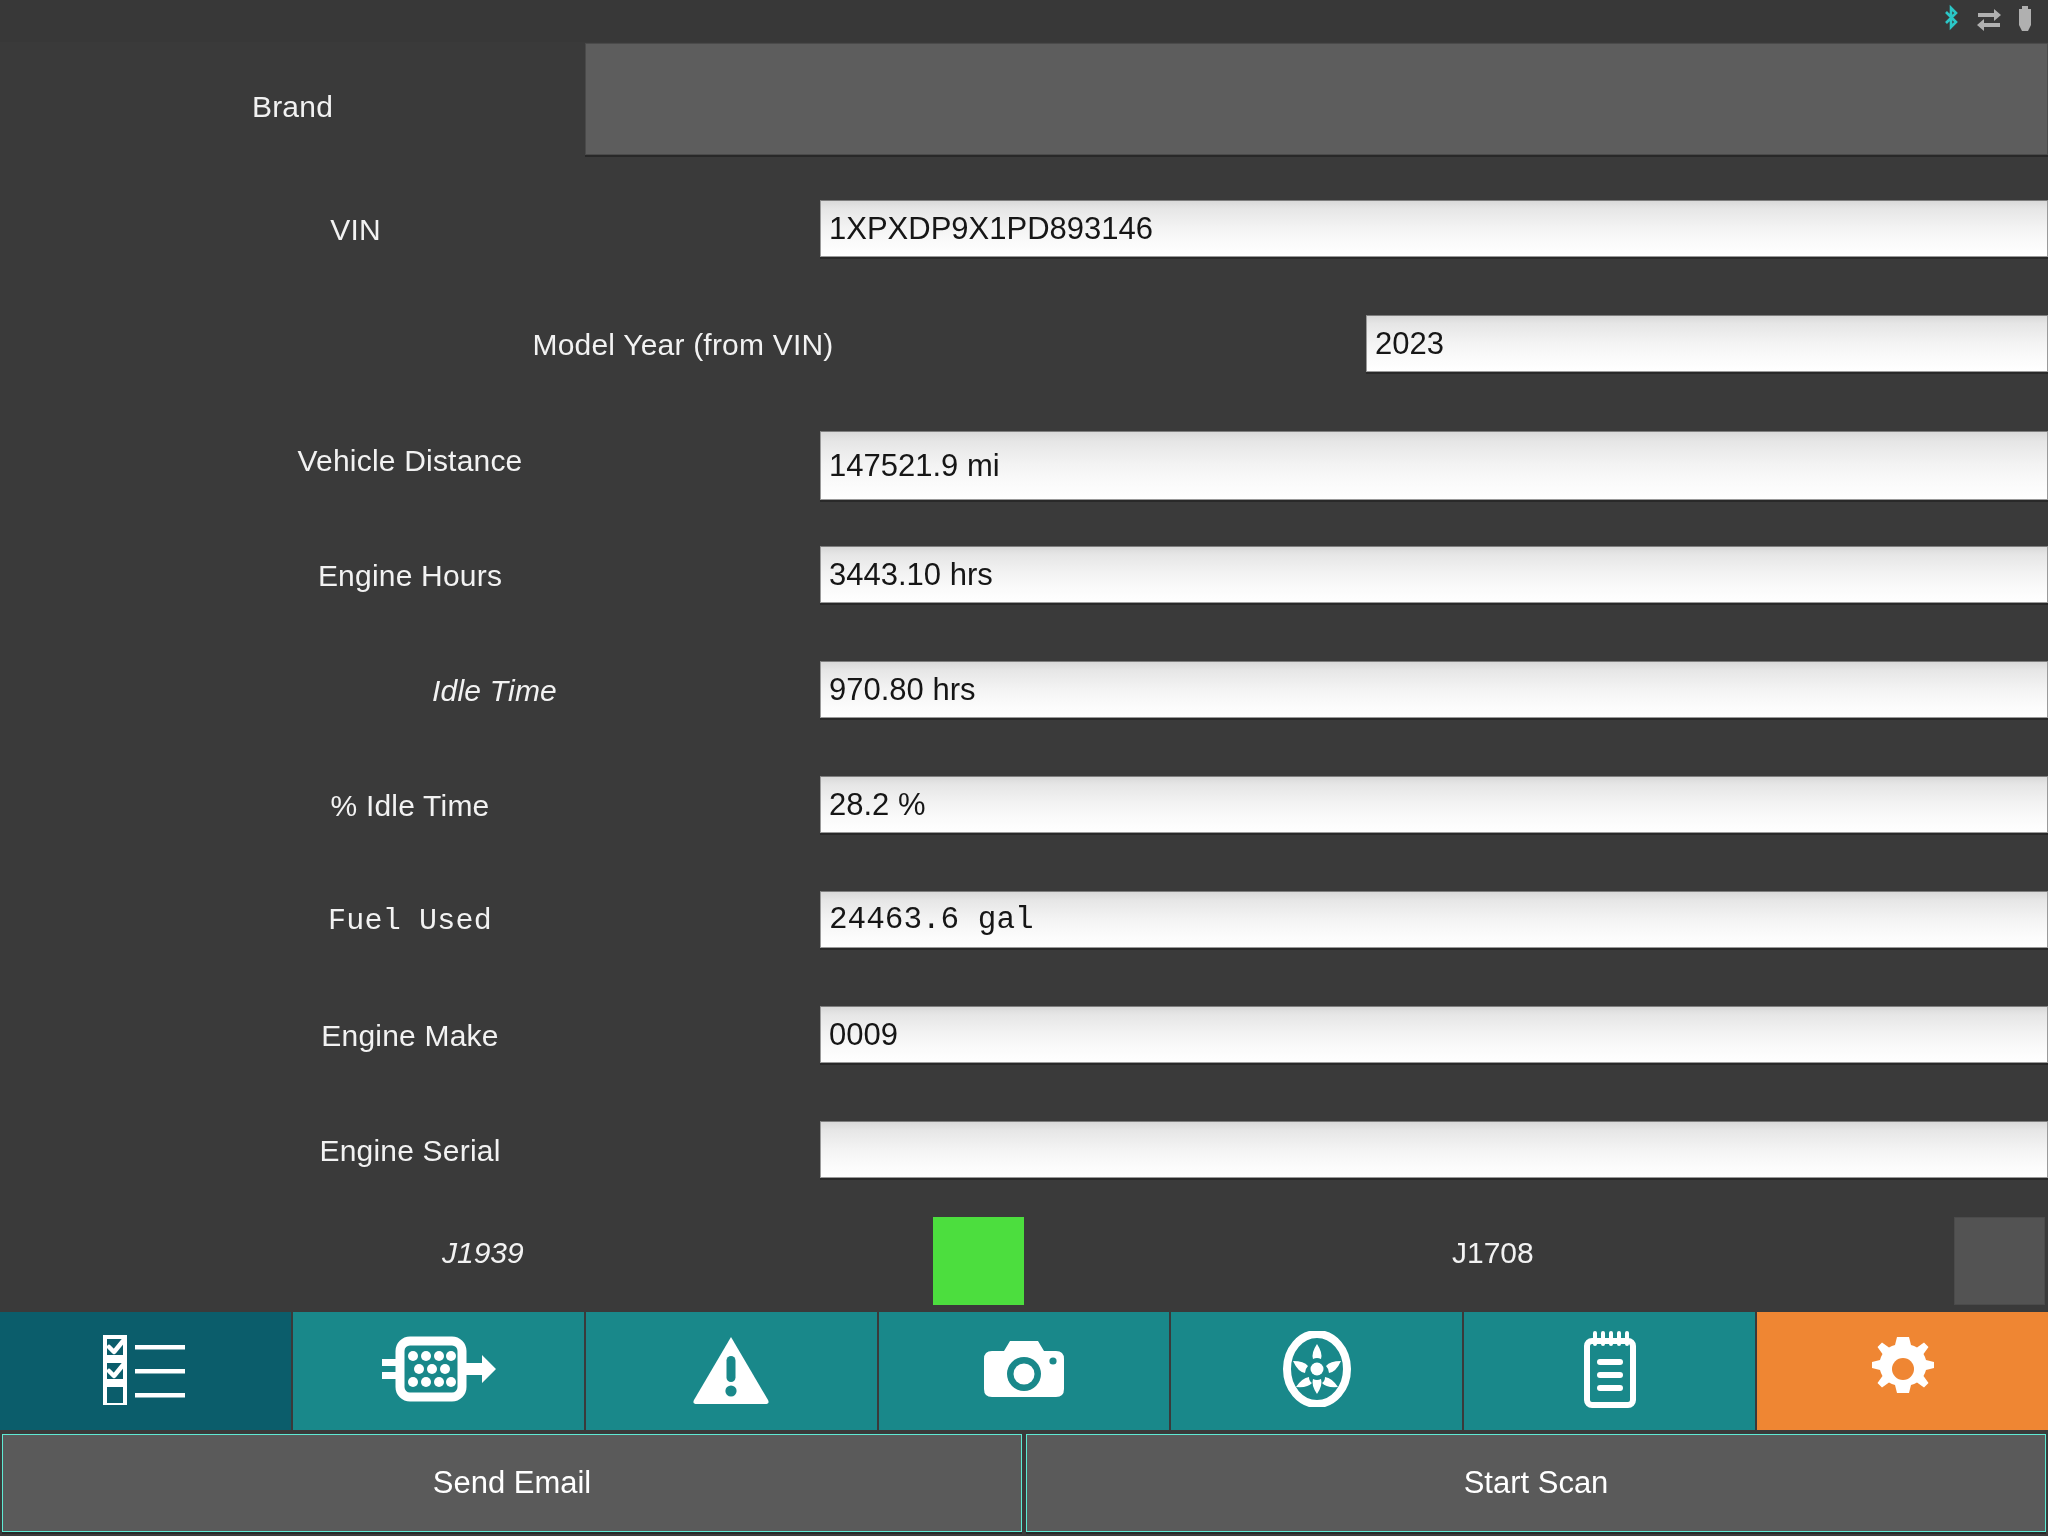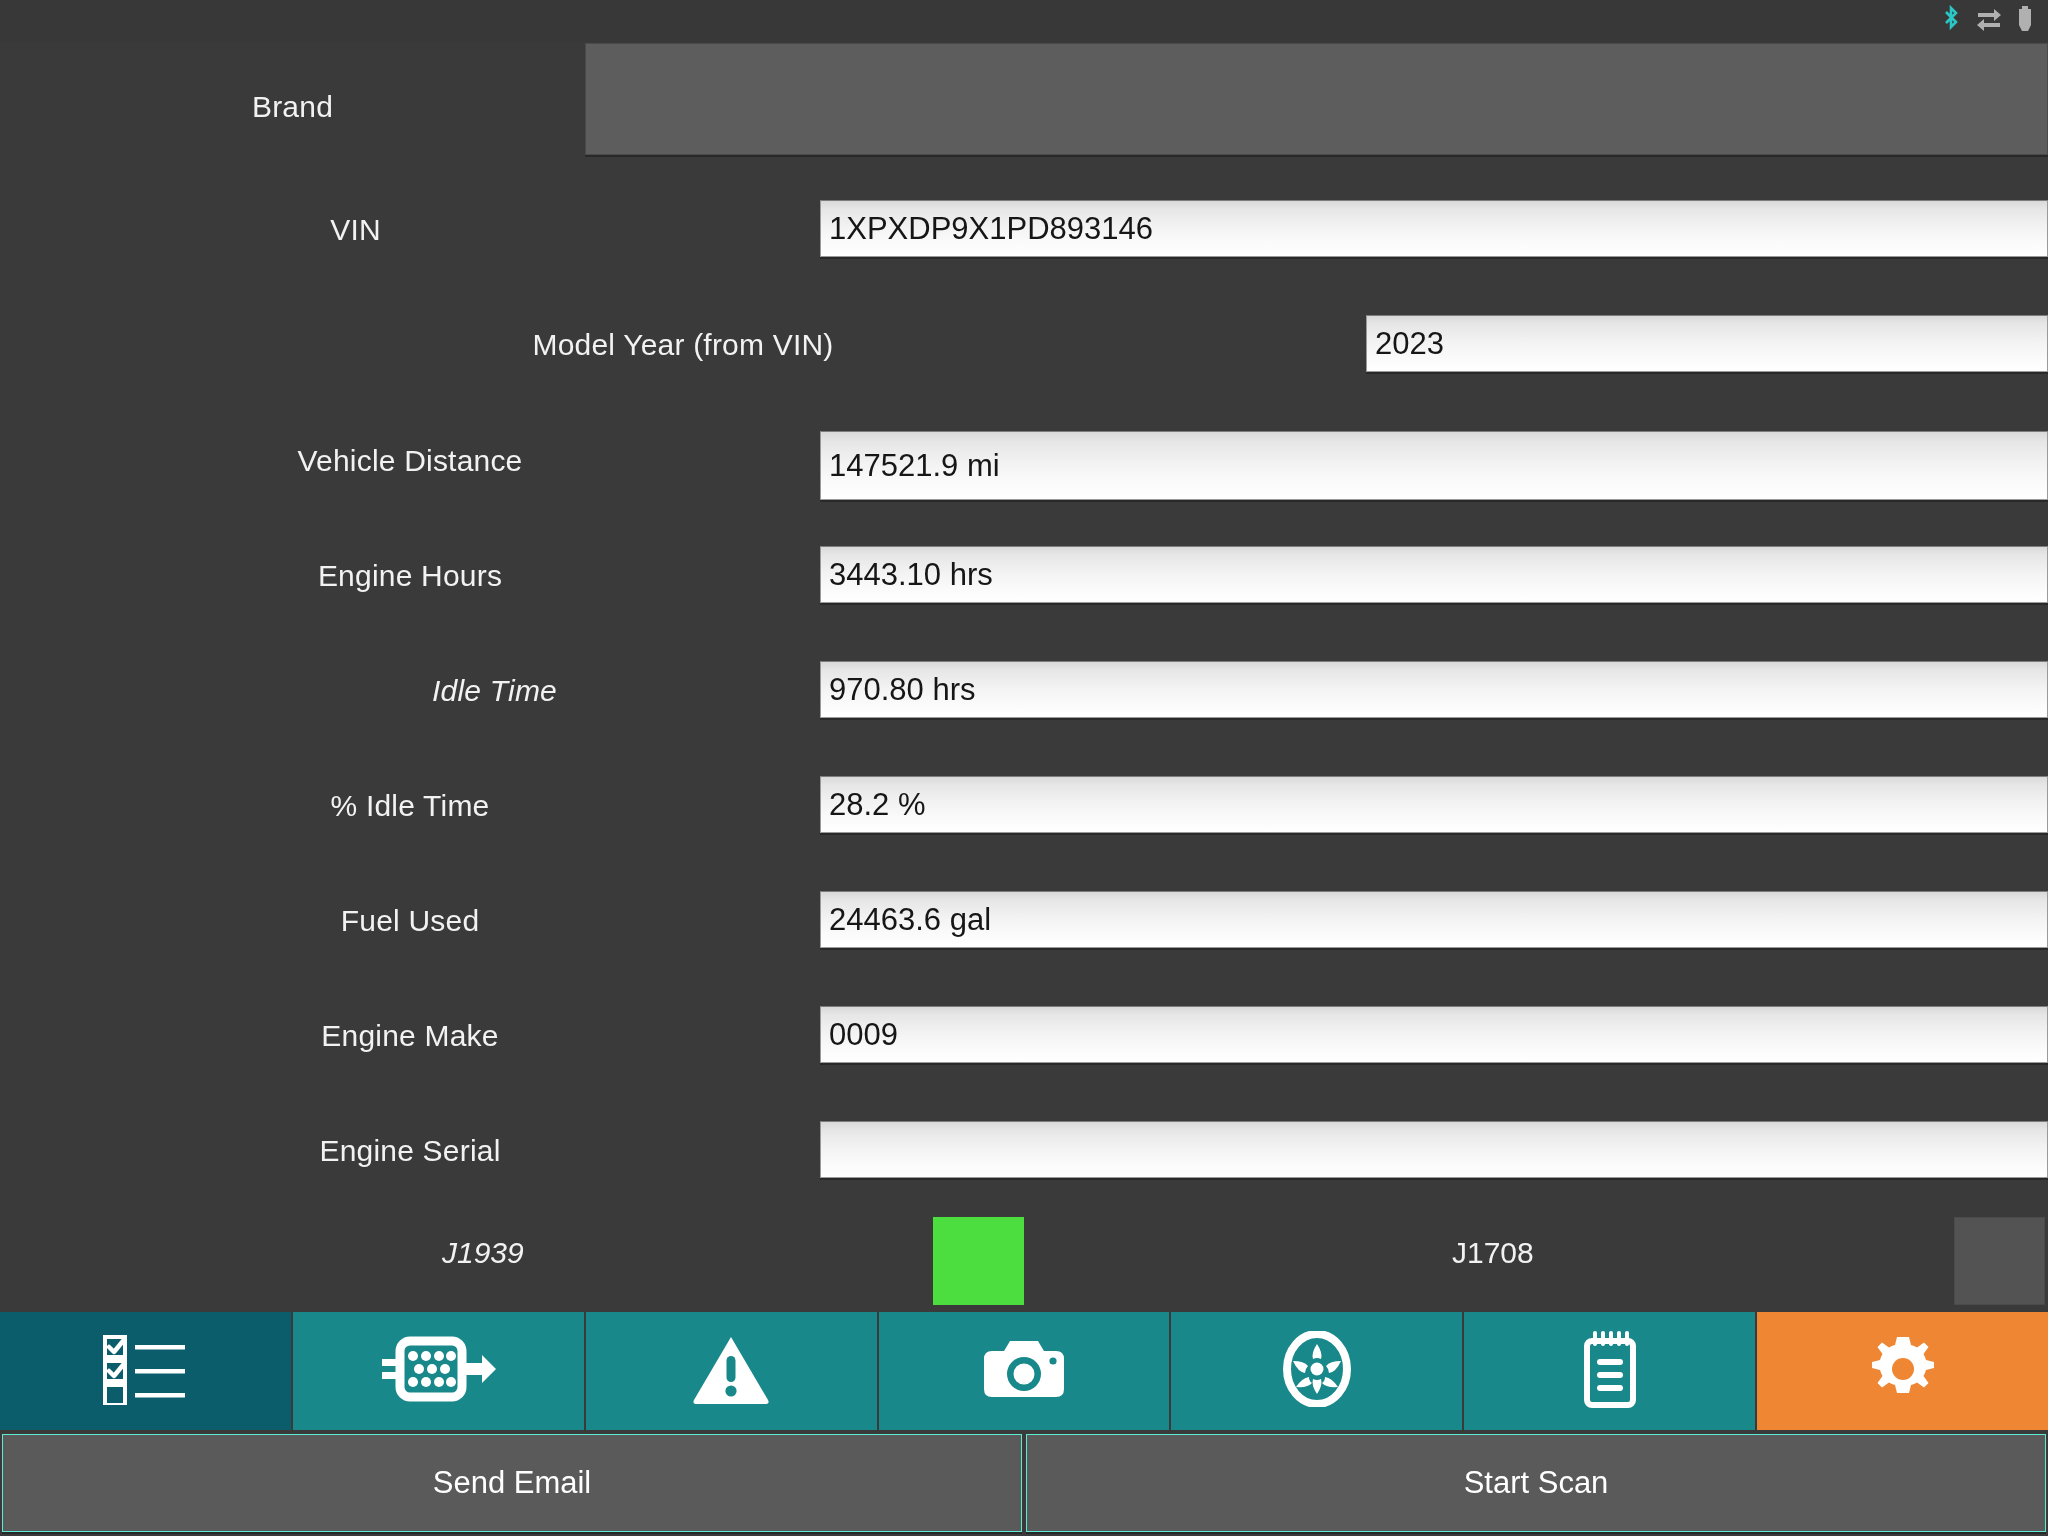--- a/index.html
+++ b/index.html
@@ -186,21 +186,21 @@
       </div>
     </div>
 
     <div class="row" style="top:706px;height:115px;">
       <div class="label-col" style="width:820px;height:115px;">% Idle Time</div>
       <div class="field" style="position:absolute;left:820px;top:28px;width:1228px;height:57px;">
         <span>28.2 %</span>
       </div>
     </div>
 
-    <div class="row" style="top:821px;height:115px;">
+    <div class="row" style="top:821px;height:115px;font-family:Liberation Mono, monospace;">
       <div class="label-col" style="width:820px;height:115px;">Fuel Used</div>
       <div class="field" style="position:absolute;left:820px;top:28px;width:1228px;height:57px;">
         <span>24463.6 gal</span>
       </div>
     </div>
 
     <div class="row" style="top:936px;height:115px;">
       <div class="label-col" style="width:820px;height:115px;">Engine Make</div>
       <div class="field" style="position:absolute;left:820px;top:28px;width:1228px;height:57px;">
         <span>0009</span>

